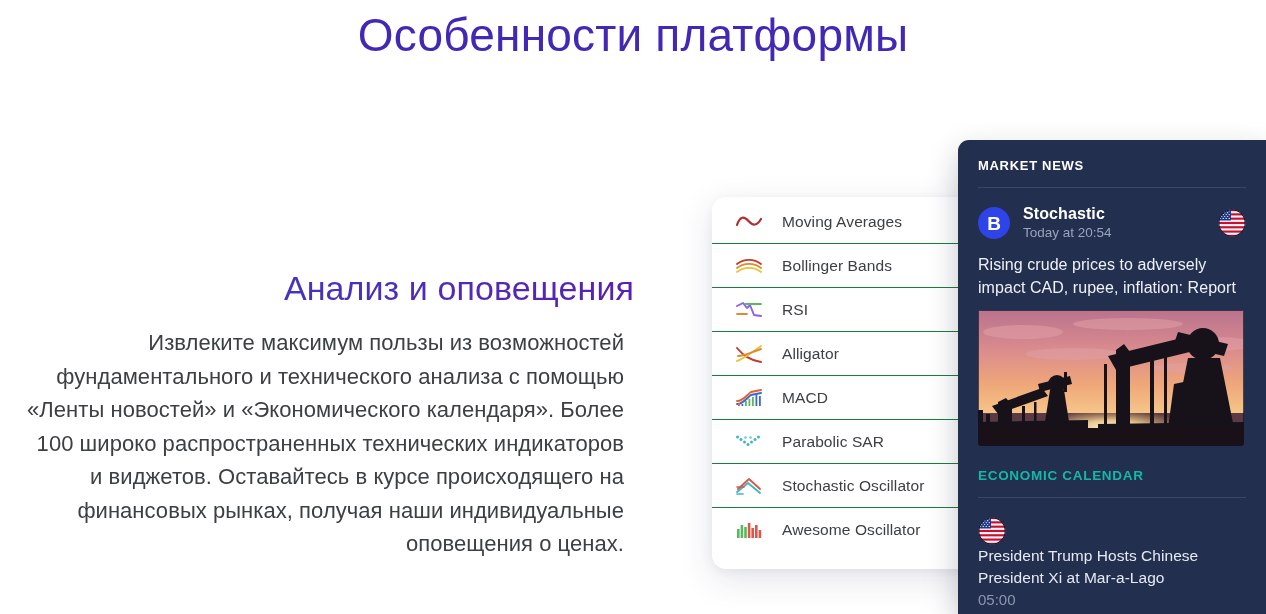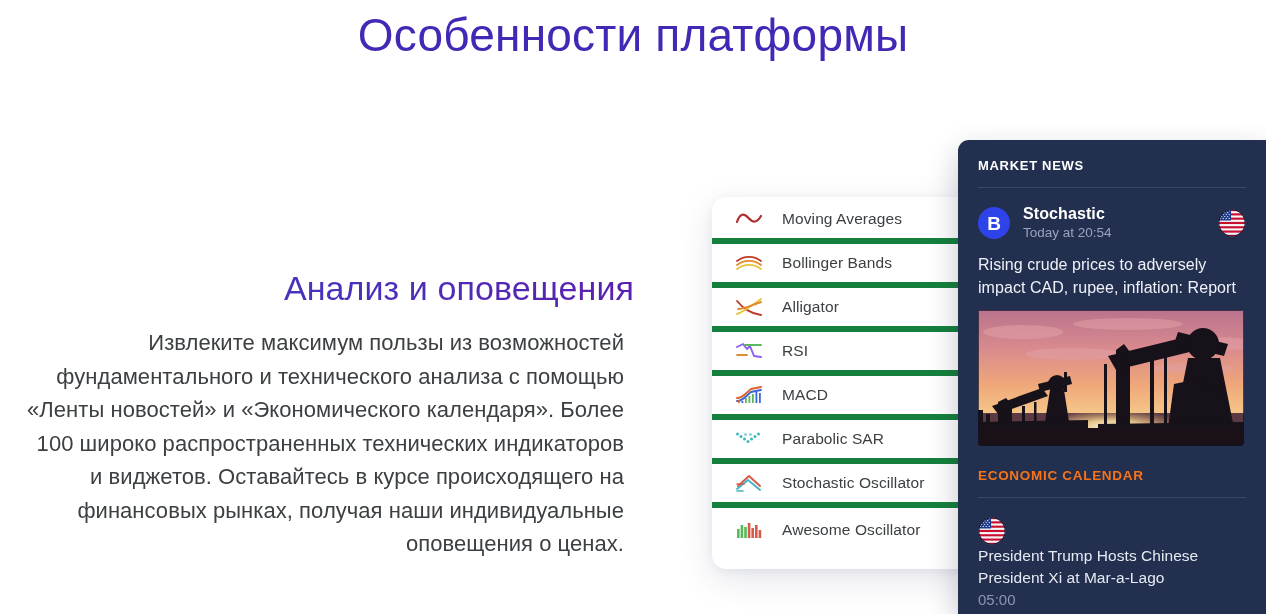--- a/index.html
+++ b/index.html
@@ -77,21 +77,21 @@
                 0 2px 10px rgba(40, 50, 90, 0.06);
     overflow: hidden;
     padding-top: 3px;
   }
 
   .ind-row {
     display: flex;
     align-items: center;
     height: 44px;
     padding: 0 14px 0 22px;
-    border-bottom: 6px solid #15803d;
+    border-bottom: 1px solid #15803d;
   }
   .ind-row:last-child { border-bottom: none; }
 
   .ind-icon {
     width: 30px;
     height: 22px;
     flex: 0 0 30px;
     margin-right: 18px;
     display: block;
   }
@@ -196,21 +196,21 @@
     height: 136px;
     border-radius: 3px;
     overflow: hidden;
     display: block;
     background: #1a1520;
   }
 
   .cal-heading {
     font-size: 13.5px;
     font-weight: bold;
-    color: #f97316;
+    color: #14b8a6;
     letter-spacing: 0.7px;
     padding-top: 22px;
   }
 
   .cal-row {
     display: flex;
     margin-top: 17px;
     flex-direction: column;
   }
 
@@ -277,34 +277,34 @@
     <svg class="ind-icon" viewBox="0 0 30 22">
       <path d="M3 9 C10 3.5, 20 3.5, 27 9" fill="none" stroke="#c0392b" stroke-width="1.8" stroke-linecap="round"></path>
       <path d="M3 13 C10 7.5, 20 7.5, 27 13" fill="none" stroke="#e08a2e" stroke-width="1.8" stroke-linecap="round"></path>
       <path d="M3 17 C10 11.5, 20 11.5, 27 17" fill="none" stroke="#e8c43a" stroke-width="1.8" stroke-linecap="round"></path>
     </svg>
     <span class="ind-label">Bollinger Bands</span>
   </div>
 
   <div class="ind-row">
     <svg class="ind-icon" viewBox="0 0 30 22">
+      <path d="M3 7 L9 4 L13 9 L16 6 L20 16 L27 17" fill="none" stroke="#8b5cf6" stroke-width="1.9" stroke-linecap="round" stroke-linejoin="round"></path>
+      <path d="M11 5 L27 5" fill="none" stroke="#5cb85c" stroke-width="1.8" stroke-linecap="round"></path>
+      <path d="M3 15 L13 15" fill="none" stroke="#d98c3a" stroke-width="1.8" stroke-linecap="round"></path>
+    </svg>
+    <span class="ind-label">RSI</span>
+  </div>
+
+  <div class="ind-row">
+    <svg class="ind-icon" viewBox="0 0 30 22">
       <path d="M3 5 C9 12, 15 17, 27 19" fill="none" stroke="#c0392b" stroke-width="1.9" stroke-linecap="round"></path>
       <path d="M3 18 C10 16, 17 10, 27 3" fill="none" stroke="#e8c43a" stroke-width="1.9" stroke-linecap="round"></path>
       <path d="M4 13 C11 13, 18 9, 27 6" fill="none" stroke="#e08a2e" stroke-width="1.9" stroke-linecap="round"></path>
     </svg>
     <span class="ind-label">Alligator</span>
-  </div>
-
-  <div class="ind-row">
-    <svg class="ind-icon" viewBox="0 0 30 22">
-      <path d="M3 7 L9 4 L13 9 L16 6 L20 16 L27 17" fill="none" stroke="#8b5cf6" stroke-width="1.9" stroke-linecap="round" stroke-linejoin="round"></path>
-      <path d="M11 5 L27 5" fill="none" stroke="#5cb85c" stroke-width="1.8" stroke-linecap="round"></path>
-      <path d="M3 15 L13 15" fill="none" stroke="#d98c3a" stroke-width="1.8" stroke-linecap="round"></path>
-    </svg>
-    <span class="ind-label">RSI</span>
   </div>
 
   <div class="ind-row">
     <svg class="ind-icon" viewBox="0 0 30 22">
       <path d="M3 14 C9 14, 13 8, 17 5 L27 3" fill="none" stroke="#e0622a" stroke-width="1.9" stroke-linecap="round"></path>
       <path d="M3 17 C9 17, 13 11, 17 8 L27 6" fill="none" stroke="#3a66d8" stroke-width="1.9" stroke-linecap="round"></path>
       <rect x="4" y="16" width="1.8" height="3" fill="#e0622a"></rect>
       <rect x="7.5" y="17" width="1.8" height="2" fill="#3a66d8"></rect>
       <rect x="11" y="14" width="1.8" height="5" fill="#5cb85c"></rect>
       <rect x="14.5" y="12" width="1.8" height="7" fill="#5cb85c"></rect>

